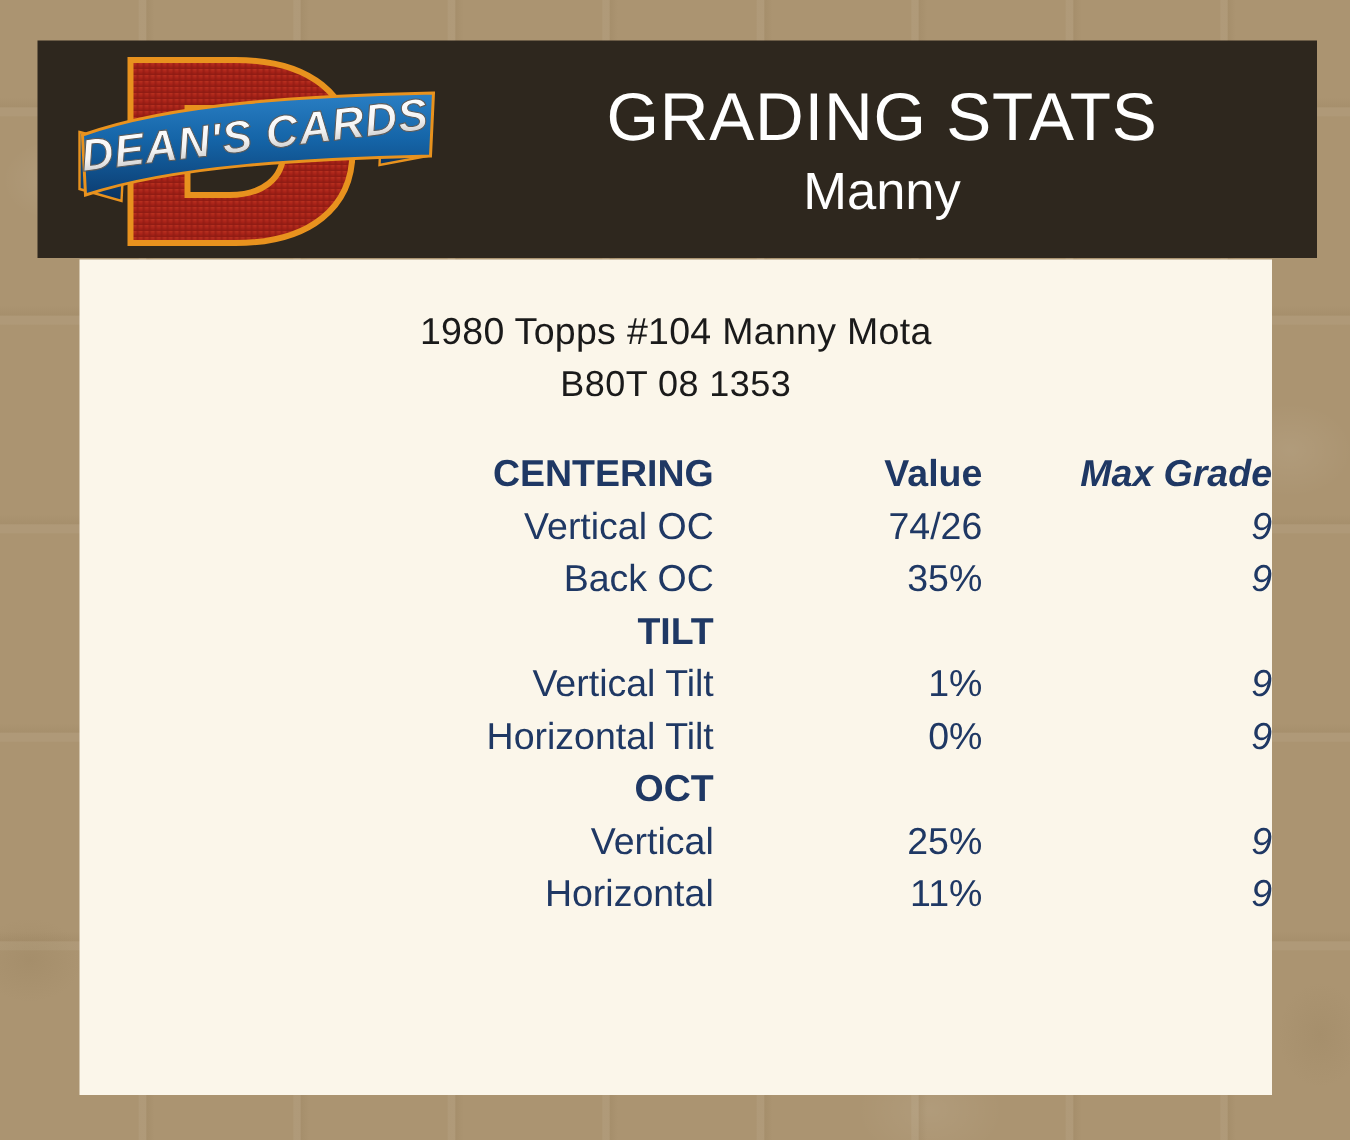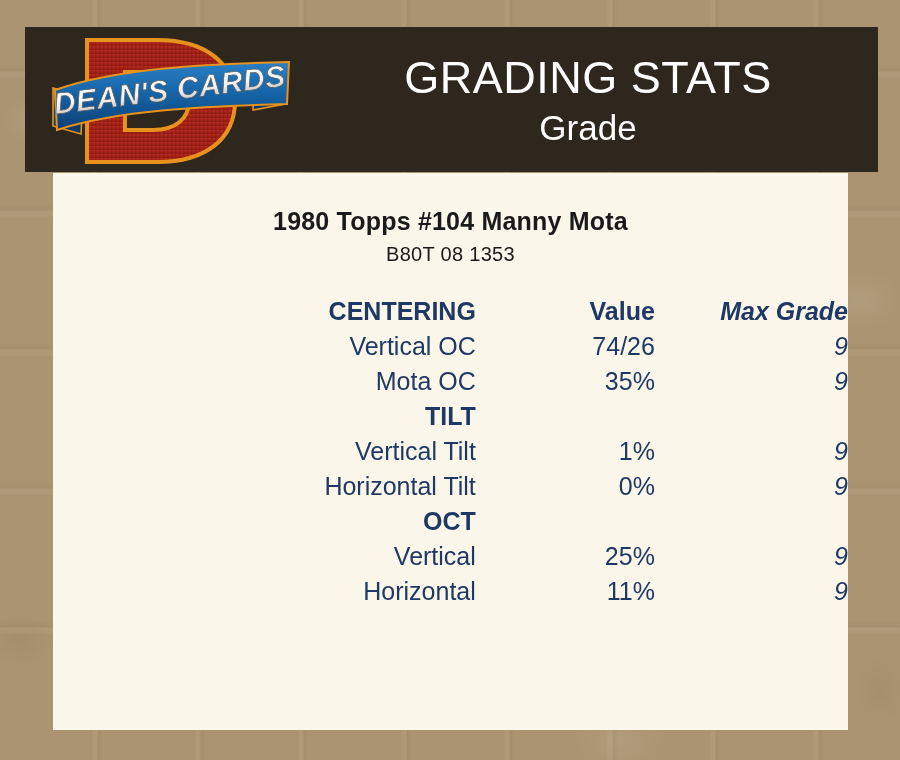--- a/index.html
+++ b/index.html
@@ -105,28 +105,28 @@
     width: 795px;
     height: 557px;
     background: #fbf6ea;
     box-sizing: border-box;
   }
 
   #card-title {
     margin-top: 34px;
     text-align: center;
     font-size: 25px;
-    font-weight: bold;
+    font-weight: normal;
     color: #1a1a1a;
     letter-spacing: 0.2px;
   }
   #card-serial {
     margin-top: 7px;
     text-align: center;
-    font-size: 20px;
+    font-size: 24px;
     font-weight: 400;
     color: #1a1a1a;
     letter-spacing: 0.3px;
   }
 
   
   #stats-table {
     margin-top: 28px;
     width: 100%;
     border-collapse: collapse;
@@ -207,21 +207,21 @@
       <g>
         <path d="M8 60 C70 38 160 34 242 32 L240 74 C160 76 70 80 10 100 Z" fill="url(#gradRibbon)" stroke="#e8921e" stroke-width="2"></path>
       </g>
 
       <text x="124" y="70" text-anchor="middle" transform="rotate(-7 124 70)" font-family="'Liberation Sans', sans-serif" font-size="30" font-weight="bold" font-style="italic" letter-spacing="0.5" fill="url(#gradText)" stroke="#5a5a5a" stroke-width="0.7">DEAN'S CARDS</text>
     </svg>
   </div>
 
   <div id="header-title-block">
     <div id="header-title">GRADING STATS</div>
-    <div id="header-subtitle">Grade</div>
+    <div id="header-subtitle">Manny</div>
   </div>
 
 </div>
 
 <div id="content-panel">
 
   <div id="card-title">1980 Topps #104 Manny Mota</div>
 
   <div id="card-serial">B80T 08 1353</div>
 
@@ -231,21 +231,21 @@
           <td class="col-label"><span class="section-text">CENTERING</span></td>
           <td class="col-value">Value</td>
           <td class="col-grade">Max Grade</td>
         </tr>
         <tr>
           <td class="col-label">Vertical OC</td>
           <td class="col-value">74/26</td>
           <td class="col-grade">9</td>
         </tr>
         <tr>
-          <td class="col-label">Mota OC</td>
+          <td class="col-label">Back OC</td>
           <td class="col-value">35%</td>
           <td class="col-grade">9</td>
         </tr>
         <tr class="section-row">
           <td class="col-label"><span class="section-text">TILT</span></td>
           <td class="col-value"></td>
           <td class="col-grade"></td>
         </tr>
         <tr>
           <td class="col-label">Vertical Tilt</td>

